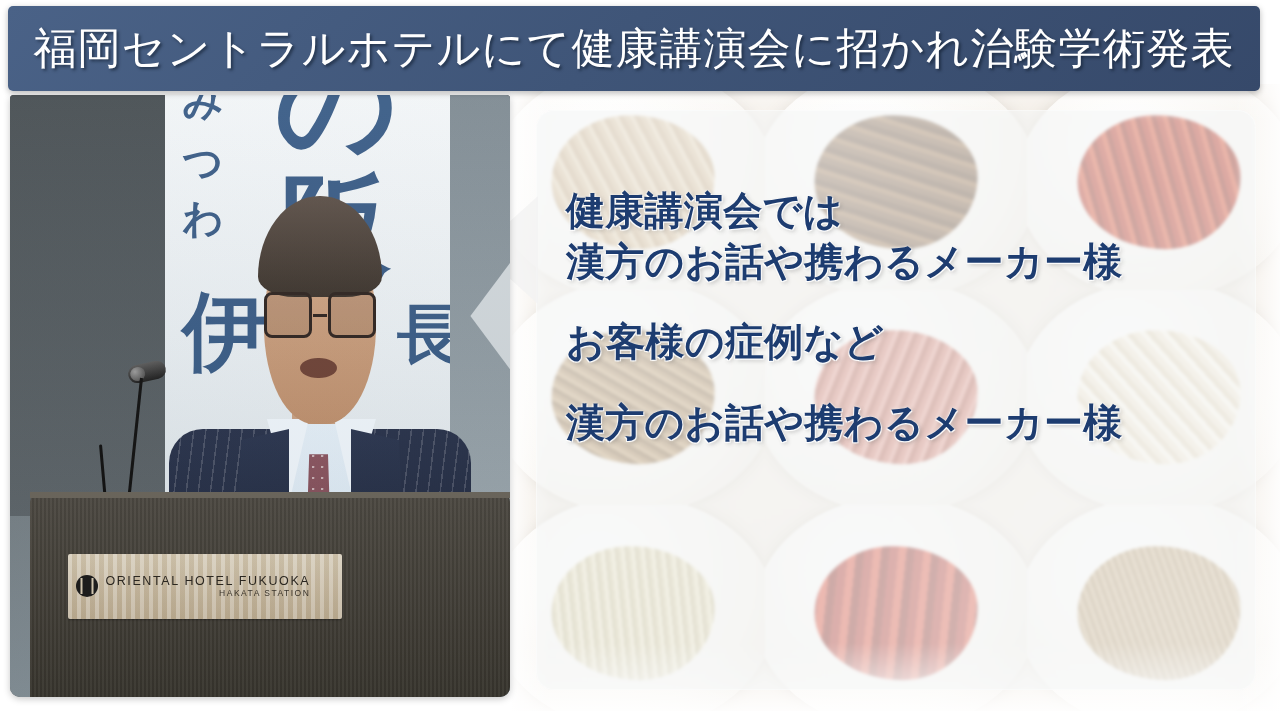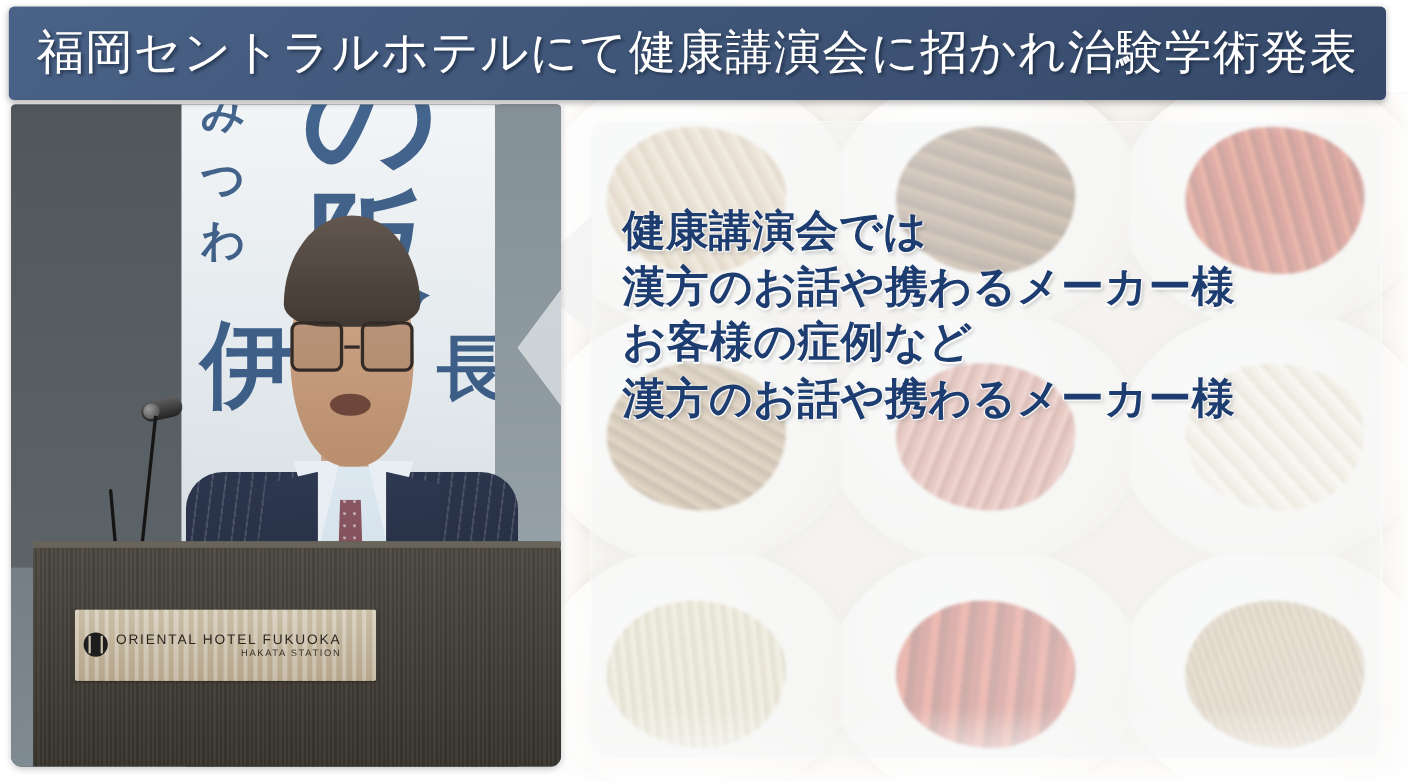--- a/index.html
+++ b/index.html
@@ -133,21 +133,21 @@
     line-height: 1.30;
     letter-spacing: 0.3px;
     text-shadow:
       0 0 3px rgba(255,255,255,0.95),
       1px 1px 0 rgba(255,255,255,0.85),
       -1px 1px 0 rgba(255,255,255,0.85),
       2px 2px 4px rgba(70,70,70,0.30);
     white-space: nowrap;
   }
   .copy .para { margin: 0 0 0 0; }
-  .copy .para + .para { }
+  .copy .para + .para { margin-top: 30px; }
   .copy .line { display: block; }
 
   
   .photo {
     position: absolute;
     left: 10px;
     top: 95px;
     width: 500px;
     height: 602px;
     border-radius: 4px 4px 10px 10px;

